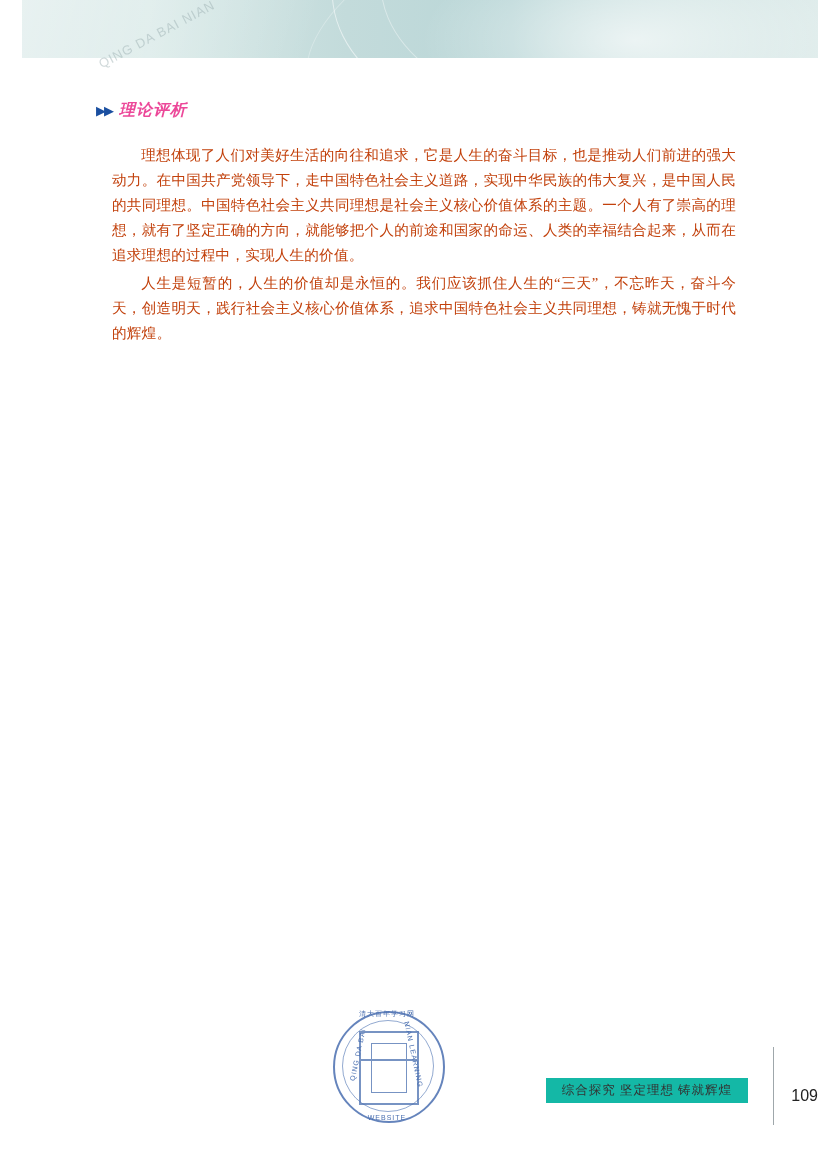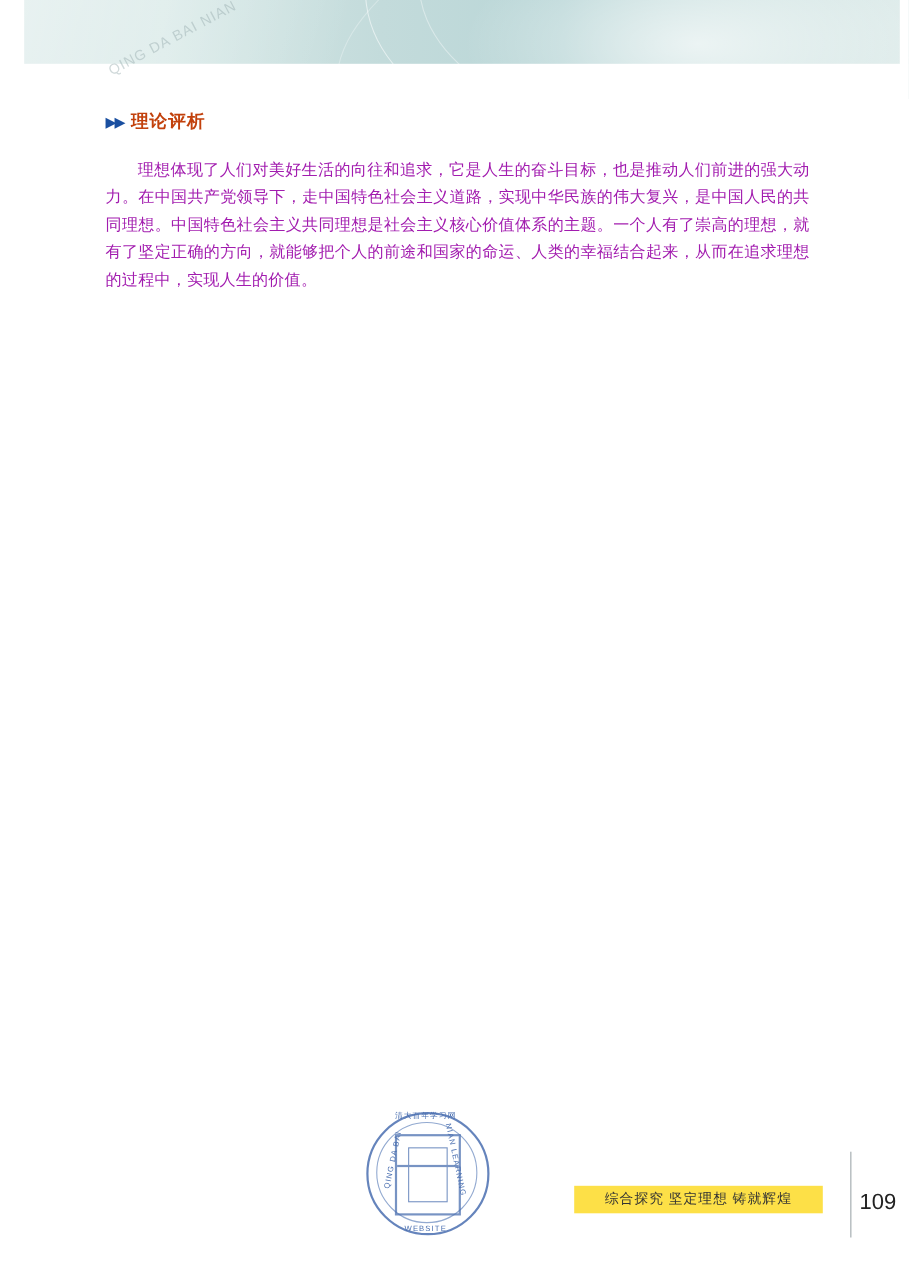--- a/index.html
+++ b/index.html
@@ -89,32 +89,33 @@
   }
   .arrow-marks {
     color: #1a4fa0;
     font-size: 13px;
     line-height: 1;
     letter-spacing: -2px;
     margin-right: 7px;
     font-family: "Liberation Sans", sans-serif;
   }
   .section-heading-text {
-    color: #c2410c;
+    color: #ec4899;
     font-size: 16px;
     font-weight: bold;
     letter-spacing: 1px;
     font-family: "Liberation Sans", sans-serif;
+    font-style: italic;
   }
 
   .body-para {
-    margin: 0 0 3px 0;
+    margin: 0 0 3px 16px;
     font-size: 14.6px;
     line-height: 25px;
-    color: #a21caf;
+    color: #c2410c;
     text-indent: 2em;
     text-align: justify;
     text-justify: inter-ideograph;
     letter-spacing: 0.2px;
   }
 
   
   .footer {
     position: absolute;
     left: 0;
@@ -127,35 +128,35 @@
     right: 52px;
     bottom: 0;
     width: 1px;
     height: 78px;
     background: #9fa7ab;
   }
   .footer-label-box {
     position: absolute;
     right: 78px;
     bottom: 22px;
-    background: #fde047;
-    padding: 4px 28px;
+    background: #14b8a6;
+    padding: 4px 16px;
     font-size: 12.5px;
     color: #333;
     letter-spacing: 1px;
     white-space: nowrap;
     font-family: "Liberation Serif", serif;
   }
   .footer-page-number {
     position: absolute;
     right: 8px;
     bottom: 20px;
     width: 40px;
-    text-align: center;
-    font-size: 20px;
+    text-align: right;
+    font-size: 16px;
     color: #222;
     font-family: "Liberation Sans", sans-serif;
   }
 
   
   .seal {
     position: absolute;
     left: 333px;
     bottom: 4px;
     width: 110px;
@@ -233,20 +234,21 @@
 </div>
 
 <div class="content">
 
   <div class="section-heading">
     <span class="arrow-marks">▶▶</span>
     <span class="section-heading-text">理论评析</span>
   </div>
 
   <p class="body-para">理想体现了人们对美好生活的向往和追求，它是人生的奋斗目标，也是推动人们前进的强大动力。在中国共产党领导下，走中国特色社会主义道路，实现中华民族的伟大复兴，是中国人民的共同理想。中国特色社会主义共同理想是社会主义核心价值体系的主题。一个人有了崇高的理想，就有了坚定正确的方向，就能够把个人的前途和国家的命运、人类的幸福结合起来，从而在追求理想的过程中，实现人生的价值。</p>
+  <p class="body-para">人生是短暂的，人生的价值却是永恒的。我们应该抓住人生的“三天”，不忘昨天，奋斗今天，创造明天，践行社会主义核心价值体系，追求中国特色社会主义共同理想，铸就无愧于时代的辉煌。</p>
 
 </div>
 
 <div class="footer">
 
   <div class="seal">
     <div class="seal-ring"></div>
     <div class="seal-ring inner"></div>
     <div class="seal-inner-shape"></div>
     <div class="seal-text-top">清大百年学习网</div>

